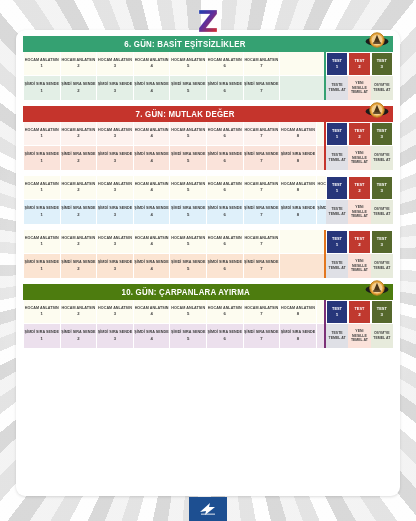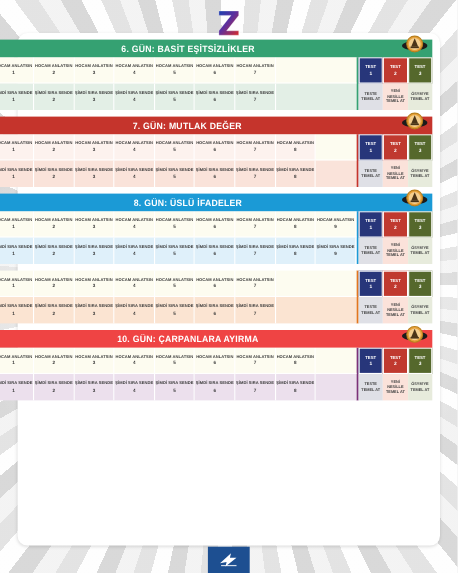--- a/index.html
+++ b/index.html
@@ -36,21 +36,21 @@
   .zmark svg{display:block;}
 
   
   #card{
     position:absolute;left:16px;top:30px;width:384px;height:466px;
     background:#ffffff;border-radius:9px;
     box-shadow:0 1px 3px rgba(0,0,0,.13);
     z-index:4;
     padding:6px 7px 6px 7px;
     box-sizing:border-box;
-    display:flex;flex-direction:column;justify-content:flex-start;align-items:flex-end;
+    display:flex;flex-direction:column;justify-content:flex-start;
   }
 
   
   .day-block{
     position:relative;
     margin-bottom:6px;
   }
   .day-block:last-child{margin-bottom:0;}
 
   .day-header{
@@ -416,32 +416,20 @@
               <div class="test-top t3-top">
                 <span>TEST</span>
                 <span class="num">3</span>
               </div>
               <div class="test-bot t3-bot">ÖSYM'YE TEMEL AT</div>
             </div>
           </div>
         </div>
       </div>
       <div class="day-block">
-        <div class="day-header" style="background: rgb(27, 154, 214);">
-          <div class="day-title">8. GÜN: ÜSLÜ İFADELER</div>
-          <div class="badge">
-            <svg width="24" height="24" viewBox="0 0 24 24">
-              <ellipse cx="12" cy="12.5" rx="11.5" ry="4.2" fill="#1b1b1b"></ellipse>
-              <circle cx="12" cy="11" r="7.2" fill="#e7a23c" stroke="#b9801f" stroke-width="1"></circle>
-              <circle cx="12" cy="11" r="5.4" fill="#f3ce8e"></circle>
-              <path d="M8.8 13.5 L12 5.8 L15.2 13.5 Z" fill="#4a3418"></path>
-              <rect x="8.2" y="13.3" width="7.6" height="1.5" fill="#4a3418"></rect>
-            </svg>
-          </div>
-        </div>
         <div class="day-grid">
           <div class="topics-wrap" style="border-right: 2px solid rgb(27, 154, 214);">
             <div class="topic-col">
               <div class="cell top" style="background: rgb(253, 252, 240); border-right: 1px solid rgb(255, 255, 255);">
                 <span>HOCAM ANLATSIN</span>
                 <span class="num">1</span>
               </div>
               <div class="cell" style="background: rgb(223, 240, 250); border-right: 1px solid rgb(255, 255, 255);">
                 <span>ŞİMDİ SIRA SENDE</span>
                 <span class="num">1</span>
@@ -654,21 +642,21 @@
               <div class="test-top t3-top">
                 <span>TEST</span>
                 <span class="num">3</span>
               </div>
               <div class="test-bot t3-bot">ÖSYM'YE TEMEL AT</div>
             </div>
           </div>
         </div>
       </div>
       <div class="day-block">
-        <div class="day-header" style="background: #ef4444;">
+        <div class="day-header" style="background: #4d7c0f;">
           <div class="day-title">10. GÜN: ÇARPANLARA AYIRMA</div>
           <div class="badge">
             <svg width="24" height="24" viewBox="0 0 24 24">
               <ellipse cx="12" cy="12.5" rx="11.5" ry="4.2" fill="#1b1b1b"></ellipse>
               <circle cx="12" cy="11" r="7.2" fill="#e7a23c" stroke="#b9801f" stroke-width="1"></circle>
               <circle cx="12" cy="11" r="5.4" fill="#f3ce8e"></circle>
               <path d="M8.8 13.5 L12 5.8 L15.2 13.5 Z" fill="#4a3418"></path>
               <rect x="8.2" y="13.3" width="7.6" height="1.5" fill="#4a3418"></rect>
             </svg>
           </div>

